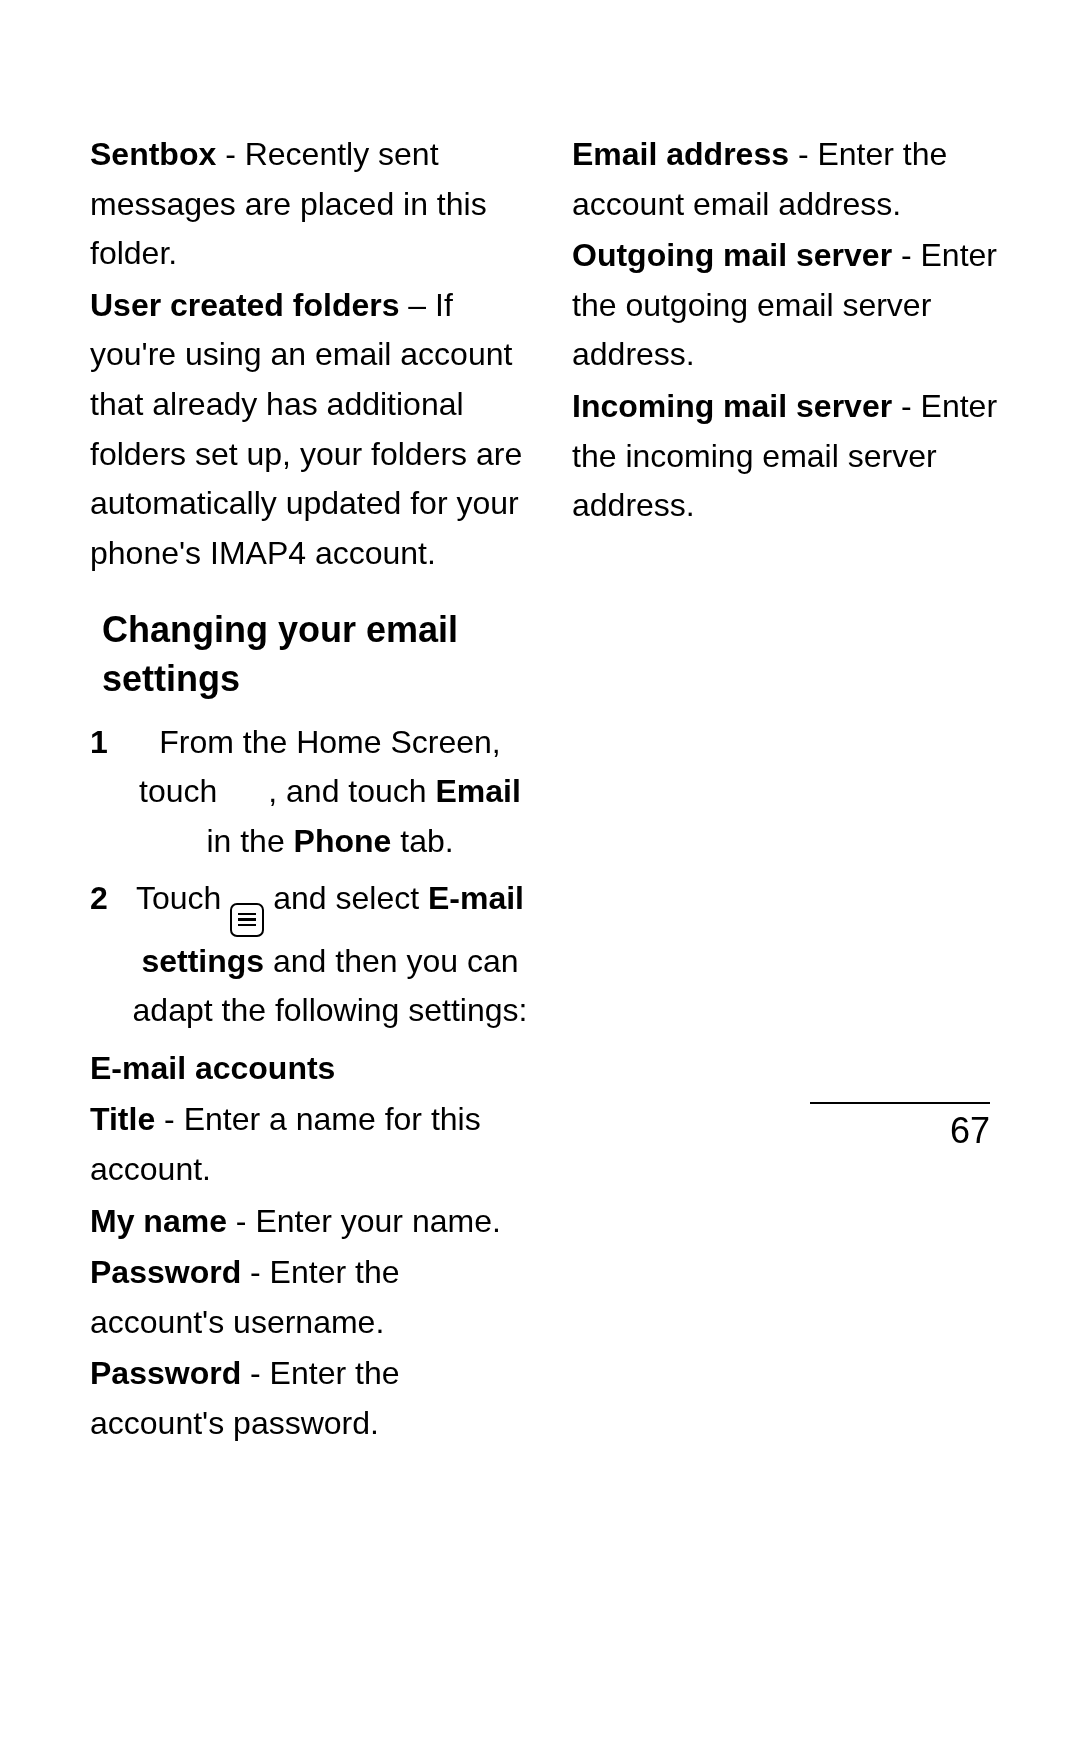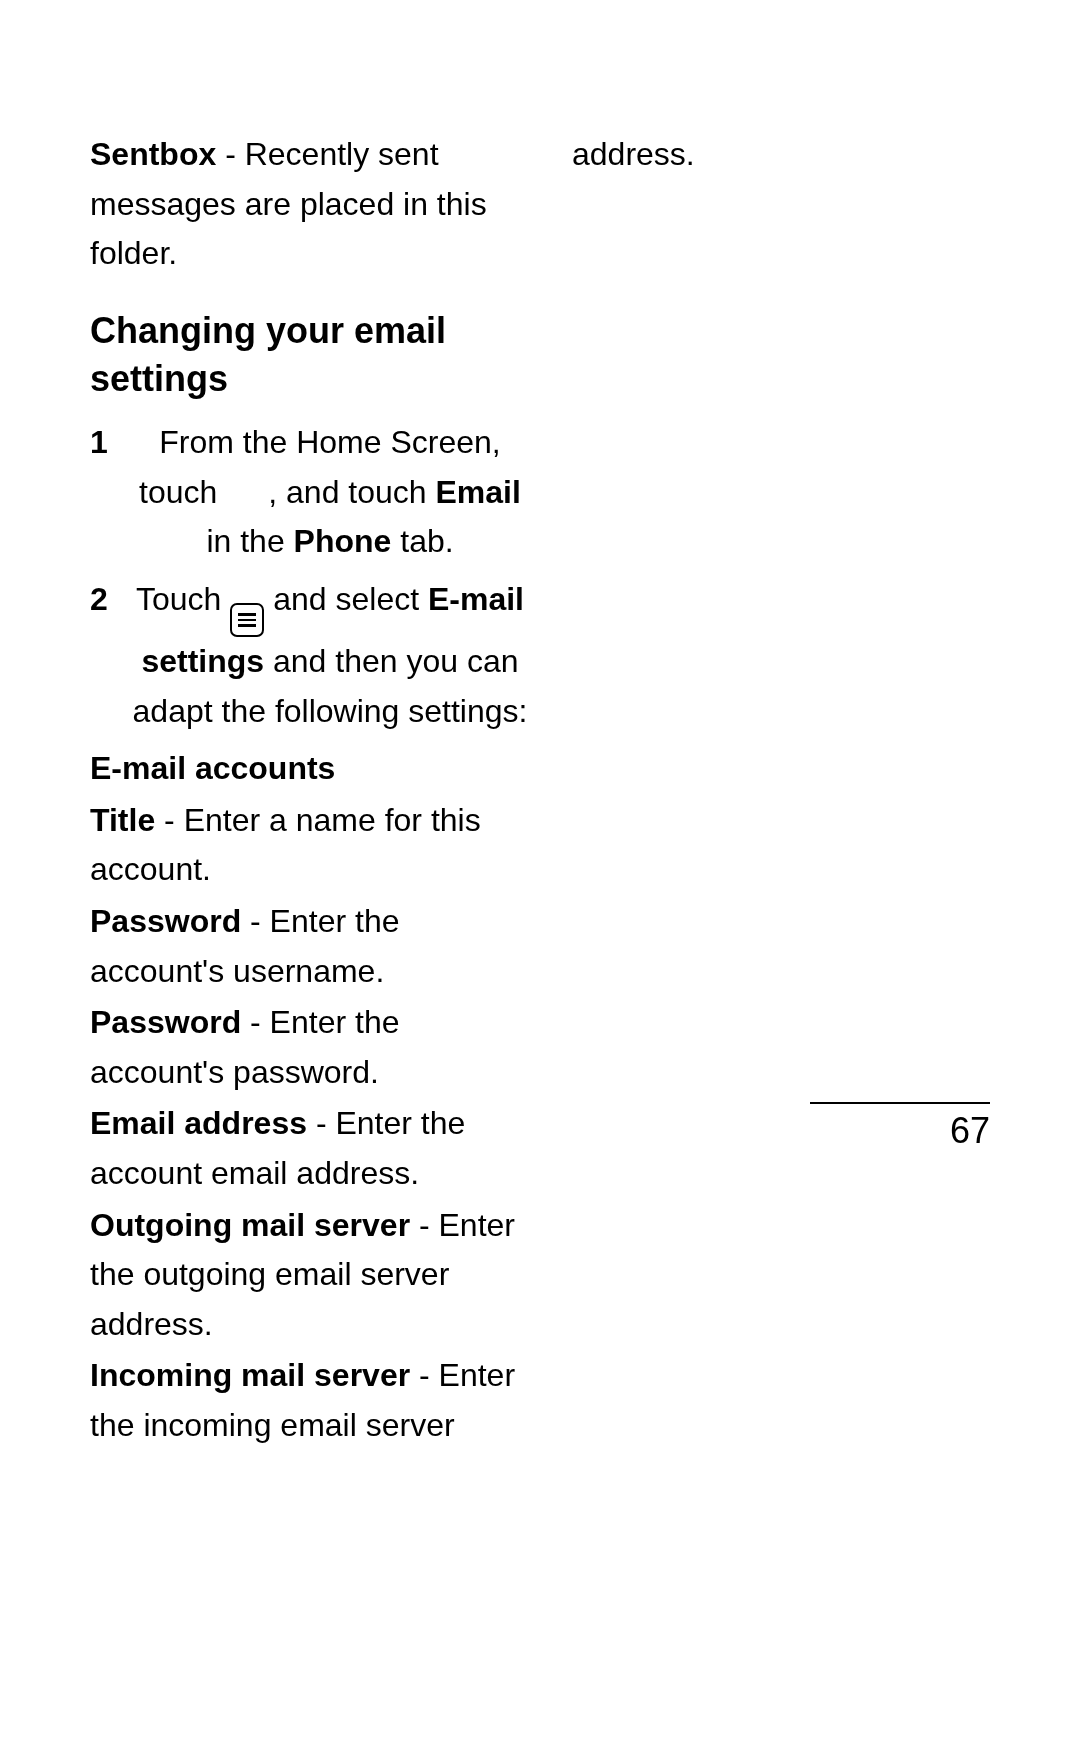--- a/index.html
+++ b/index.html
@@ -29,21 +29,21 @@
   }
   .entry {
     margin: 0 0 2px 0;
   }
   .term {
     font-weight: 700;
   }
   .heading {
     font-size: 36px;
     font-weight: 700;
-    margin: 28px 0 14px 0;
+    margin: 28px 0 14px 12px;
     line-height: 1.35;
   }
   .steps {
     list-style: none;
     padding: 0;
     margin: 0 0 8px 0;
   }
   .steps li {
     display: flex;
     margin-bottom: 8px;
@@ -104,20 +104,23 @@
 
 <div class="page">
 
   <div class="columns">
 
     <p class="entry">
       <span class="term">Sentbox</span><span> - Recently sent messages are placed in this folder.</span>
     </p>
 
 
+    <p class="entry">
+      <span class="term">User created folders</span><span> – If you're using an email account that already has additional folders set up, your folders are automatically updated for your phone's IMAP4 account.</span>
+    </p>
 
     <div class="block">
       <h2 class="heading">Changing your email settings</h2>
 
       <ol class="steps">
         <li>
           <span class="step-num">1</span>
           <span class="step-body">
             <span>From the Home Screen, touch </span><span class="icon-wrap"></span><span>, and touch </span><span class="b">Email</span><span> in the </span><span class="b">Phone</span><span> tab.</span>
           </span>
@@ -136,20 +139,23 @@
     </div>
 
     <p class="entry">
       <span class="term">E-mail accounts</span>
     </p>
 
     <p class="entry">
       <span class="term">Title</span><span> - Enter a name for this account.</span>
     </p>
 
+    <p class="entry">
+      <span class="term">My name</span><span> - Enter your name.</span>
+    </p>
 
     <p class="entry">
       <span class="term">Password</span><span> - Enter the account's username.</span>
     </p>
 
     <p class="entry">
       <span class="term">Password</span><span> - Enter the account's password.</span>
     </p>
 
     <p class="entry">

